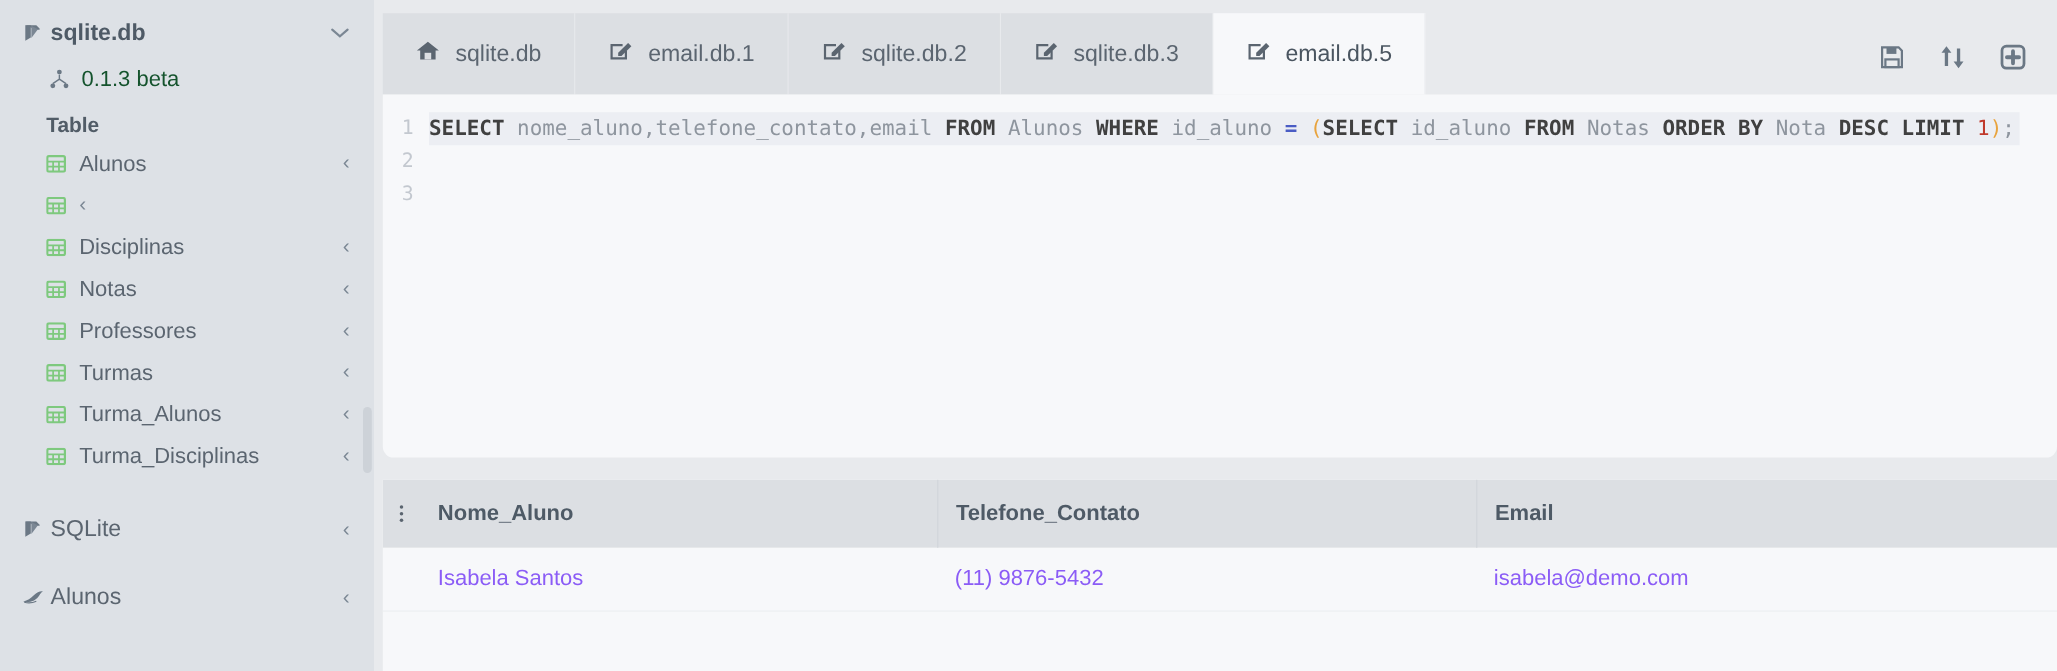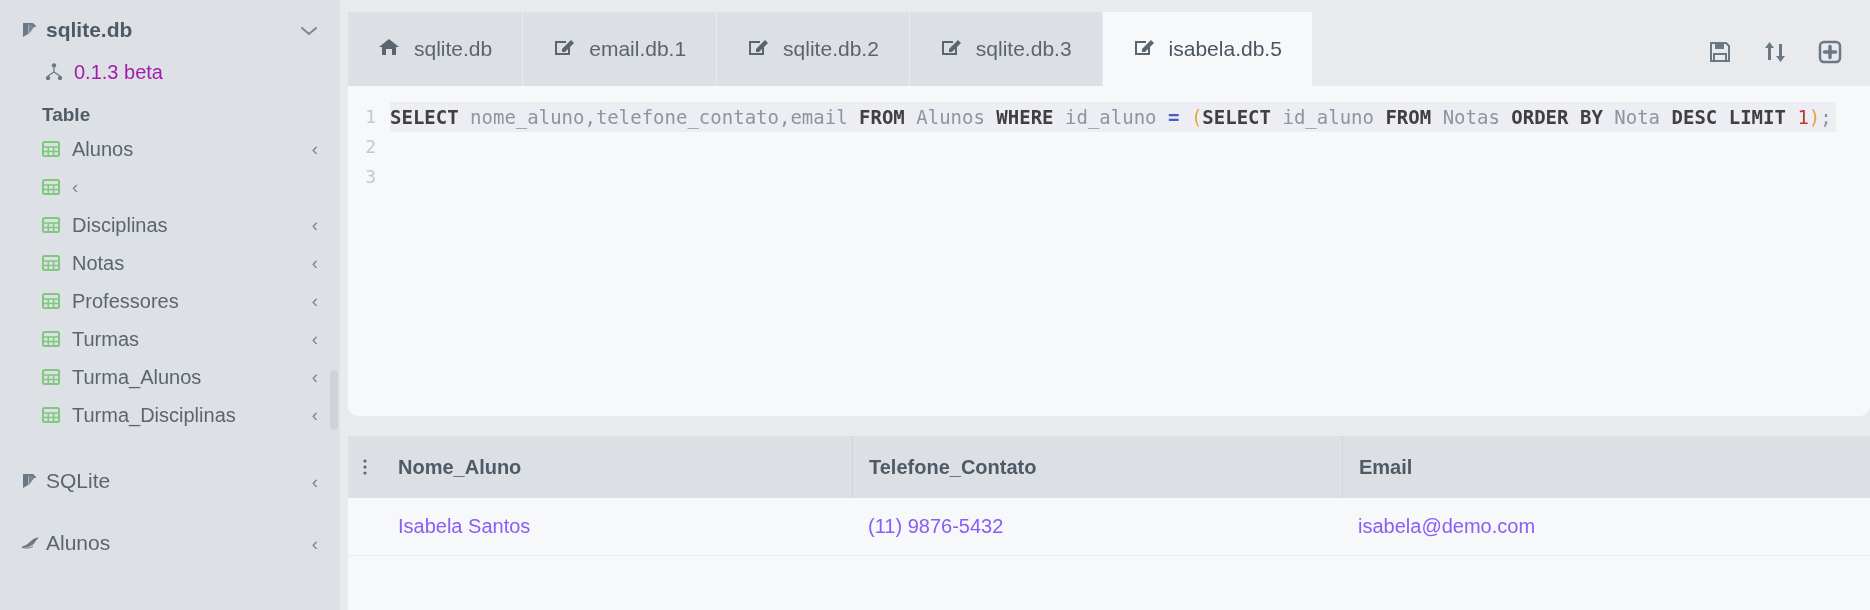--- a/index.html
+++ b/index.html
@@ -25,21 +25,21 @@
   .sb-row {
     display: flex; align-items: center;
     height: 38px; padding: 0 22px 0 20px;
     color: #5b6570; font-size: 21px;
   }
   .sb-row.db-head { font-weight: bold; font-size: 21px; color: #4e5a66; height: 44px; margin-top: 8px; }
   .sb-row .ic { width: 26px; display: inline-flex; align-items: center; justify-content: flex-start; flex: 0 0 26px; }
   .sb-row .lbl { flex: 1 1 auto; white-space: nowrap; }
   .sb-row .chev { color: #7b8794; font-size: 19px; line-height: 1; }
 
-  .sb-version { display: flex; align-items: center; height: 40px; padding-left: 44px; color: #a21caf; font-size: 20px; }
+  .sb-version { display: flex; align-items: center; height: 40px; padding-left: 44px; color: #14532d; font-size: 20px; }
   .sb-version .ic { width: 30px; flex: 0 0 30px; display: inline-flex; align-items: center; }
 
   .sb-section { padding: 12px 0 4px 42px; font-weight: bold; font-size: 19px; color: #515c67; }
 
   .sb-table-row {
     display: flex; align-items: center; height: 38px;
     padding: 0 22px 0 42px; color: #5b6570; font-size: 20px;
   }
   .sb-table-row .ic { width: 30px; flex: 0 0 30px; display: inline-flex; align-items: center; }
   .sb-table-row .lbl { flex: 1 1 auto; white-space: nowrap; }
@@ -288,21 +288,21 @@
         <span>sqlite.db.3</span>
       </div>
 
       <div class="tab active">
         <span>
           <svg width="22" height="20" viewBox="0 0 22 20">
               <path d="M2 4 h11 v2 H4 v10 h11 v-6 h2 v8 H2 Z" fill="#5b6570"></path>
               <path d="M9 12 l9 -9 l3 3 l-9 9 h-3 z" fill="#5b6570"></path>
             </svg>
         </span>
-        <span>isabela.db.5</span>
+        <span>email.db.5</span>
       </div>
 
       <div class="toolbar">
         <span class="tb-ic">
           <svg width="24" height="24" viewBox="0 0 24 24">
               <path d="M3 3 h15 l3 3 v15 H3 Z" fill="none" stroke="#6b7885" stroke-width="2"></path>
               <rect x="7" y="3" width="9" height="6" fill="#6b7885"></rect>
               <rect x="6" y="14" width="12" height="7" fill="none" stroke="#6b7885" stroke-width="2"></rect>
             </svg>
         </span>

